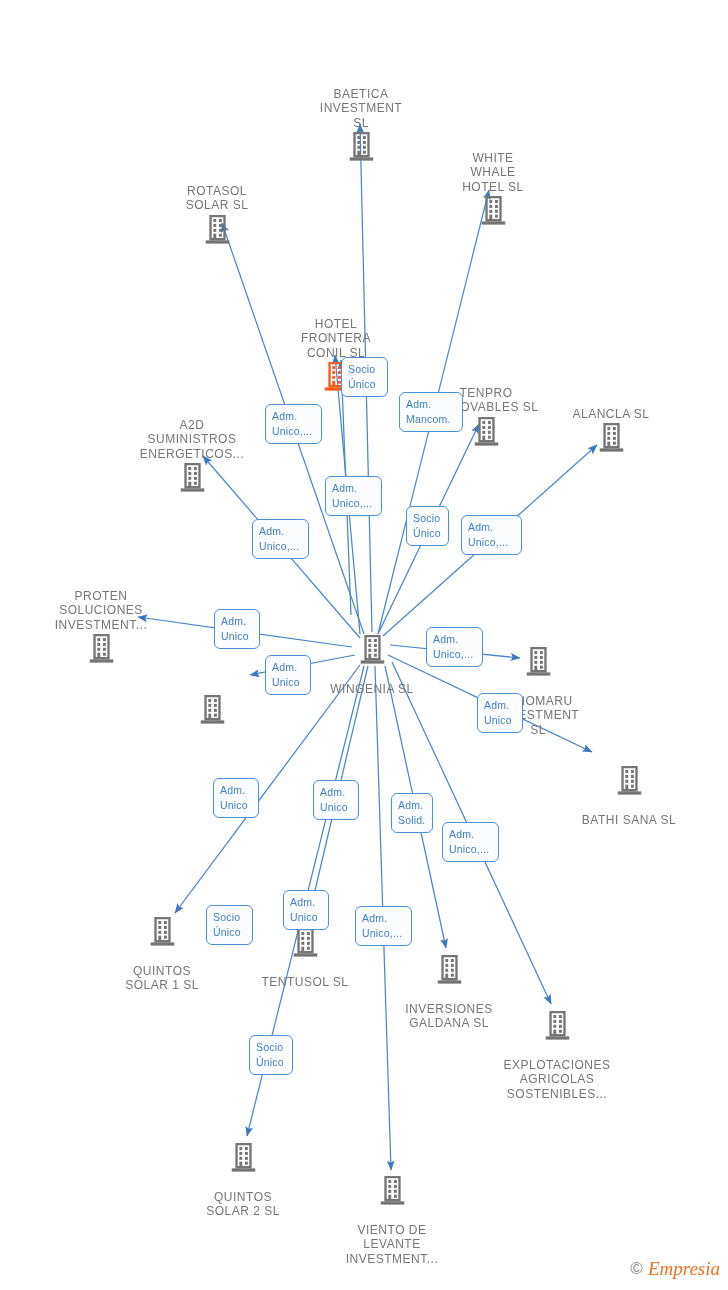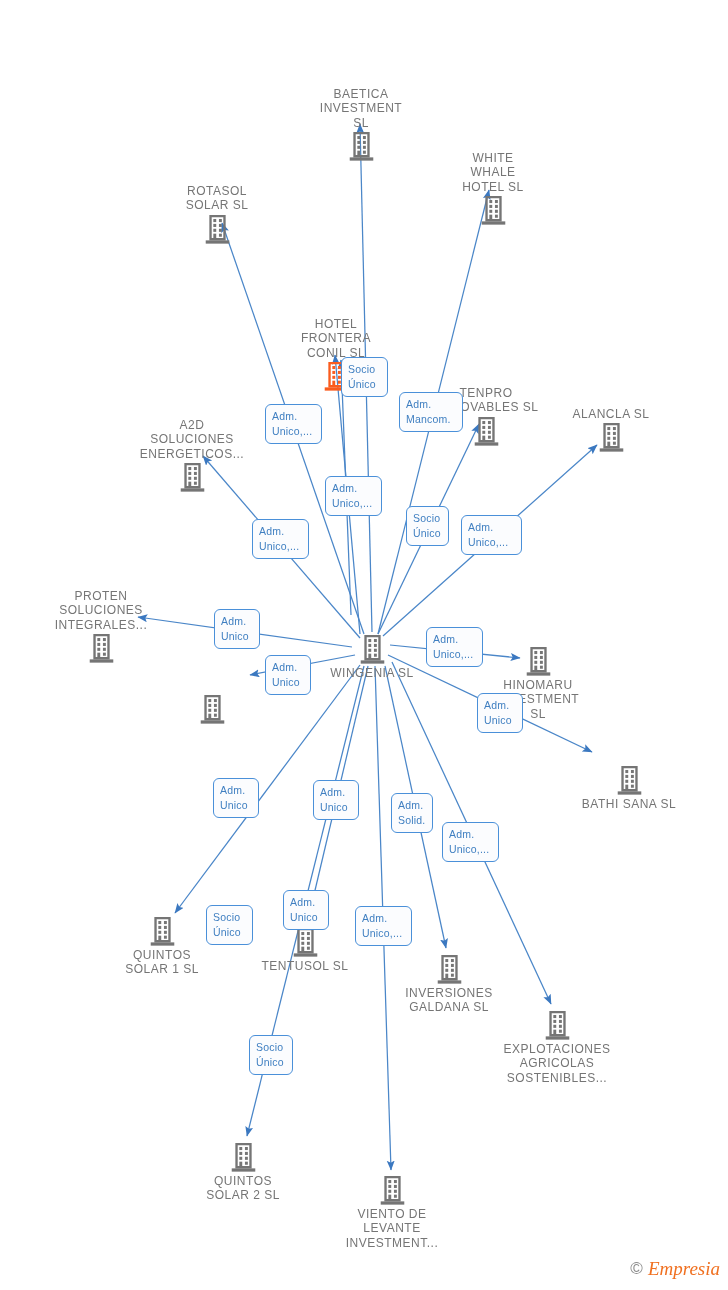--- a/index.html
+++ b/index.html
@@ -35,21 +35,21 @@
   }
   .node .node-label {
     font-size: 12px;
     line-height: 14.5px;
     color: #757575;
     letter-spacing: 0.5px;
     font-family: "Liberation Sans", sans-serif;
     white-space: pre-line;
   }
   .node.label-below .node-label {
-    margin-top: 1px;
+    margin-top: 17px;
   }
   .node.label-above .node-label {
     margin-bottom: 1px;
   }
   .bld {
     display: block;
     margin: 0 auto;
   }
   .edge-label {
     position: absolute;
@@ -237,21 +237,21 @@
               <rect x="11.4" y="16.2" width="3.2" height="3.4"></rect>
               <rect x="17.6" y="16.2" width="3.2" height="3.4"></rect>
               <rect x="17.6" y="21.6" width="3.2" height="3.4"></rect>
               <rect x="11.4" y="21.6" width="3.2" height="4.8"></rect>
             </g>
           </svg>
         </div>
       </div>
       <div class="node label-above" style="left: 192px; top: 417.5px;">
         <div class="node-label">A2D
-SOLUCIONES
+SUMINISTROS
 ENERGETICOS...</div>
         <div>
           <svg class="bld" width="29" height="31" viewBox="0 0 32 34">
             <g fill="#757575">
               <path d="M7,1 h18 v28 h-18 z M9.6,3.6 v22.8 h12.8 v-22.8 z" fill-rule="evenodd"></path>
               <rect x="3" y="29" width="26" height="3.6"></rect>
               <rect x="11.4" y="5.4" width="3.2" height="3.4"></rect>
               <rect x="17.6" y="5.4" width="3.2" height="3.4"></rect>
               <rect x="11.4" y="10.8" width="3.2" height="3.4"></rect>
               <rect x="17.6" y="10.8" width="3.2" height="3.4"></rect>
@@ -259,21 +259,21 @@
               <rect x="17.6" y="16.2" width="3.2" height="3.4"></rect>
               <rect x="17.6" y="21.6" width="3.2" height="3.4"></rect>
               <rect x="11.4" y="21.6" width="3.2" height="4.8"></rect>
             </g>
           </svg>
         </div>
       </div>
       <div class="node label-above" style="left: 101px; top: 588.5px;">
         <div class="node-label">PROTEN
 SOLUCIONES
-INTEGRALES...</div>
+INVESTMENT...</div>
         <div>
           <svg class="bld" width="29" height="31" viewBox="0 0 32 34">
             <g fill="#757575">
               <path d="M7,1 h18 v28 h-18 z M9.6,3.6 v22.8 h12.8 v-22.8 z" fill-rule="evenodd"></path>
               <rect x="3" y="29" width="26" height="3.6"></rect>
               <rect x="11.4" y="5.4" width="3.2" height="3.4"></rect>
               <rect x="17.6" y="5.4" width="3.2" height="3.4"></rect>
               <rect x="11.4" y="10.8" width="3.2" height="3.4"></rect>
               <rect x="17.6" y="10.8" width="3.2" height="3.4"></rect>
               <rect x="11.4" y="16.2" width="3.2" height="3.4"></rect>

